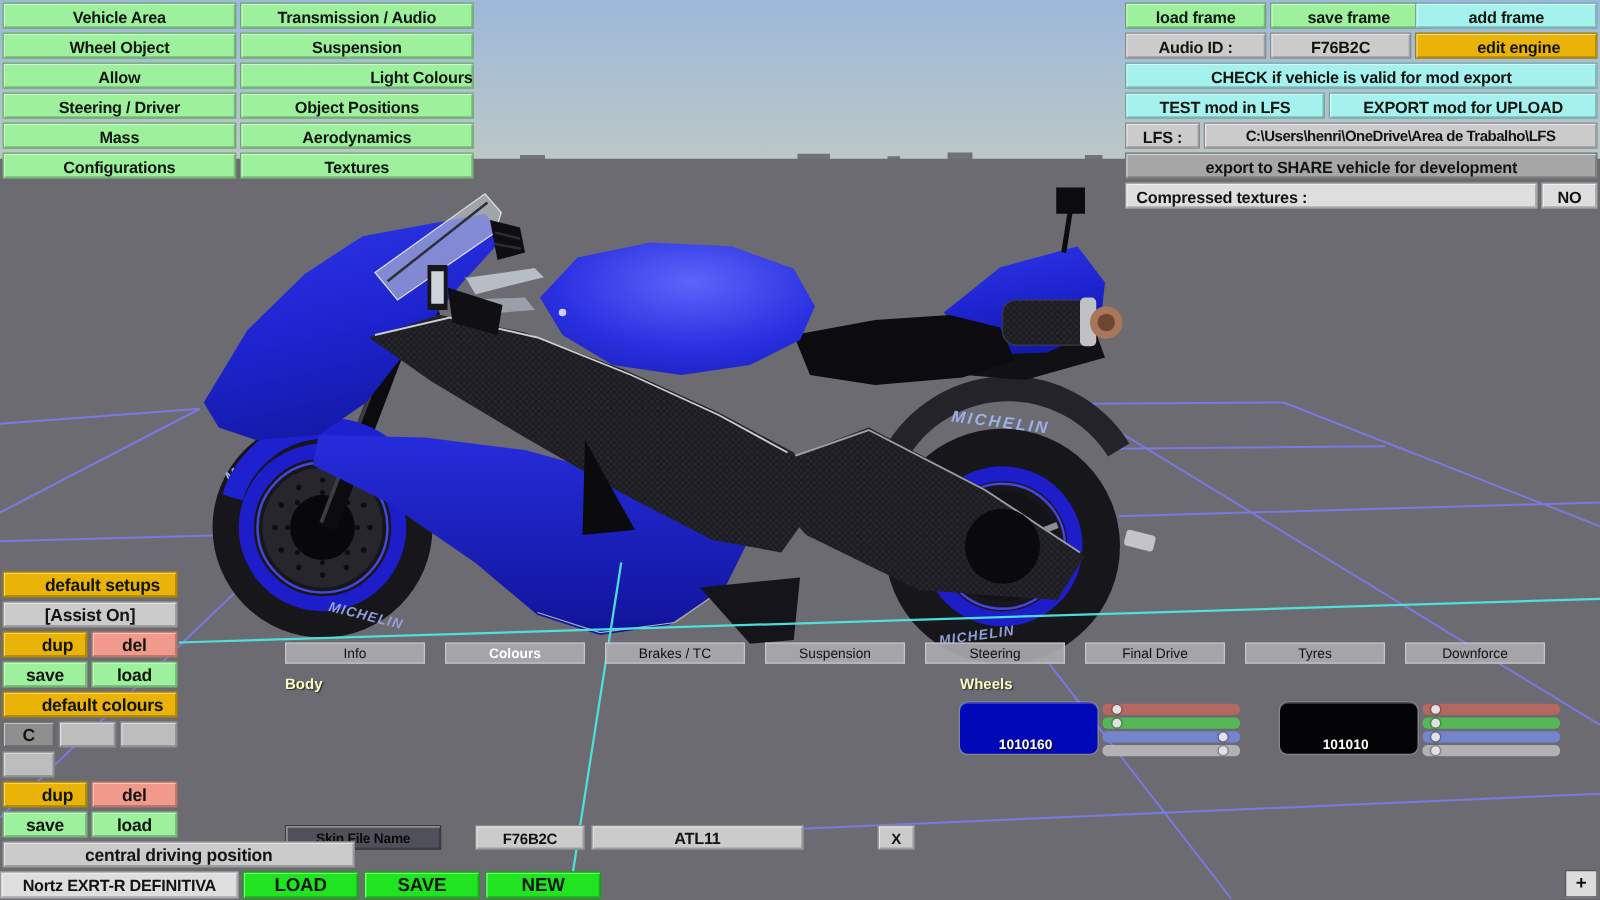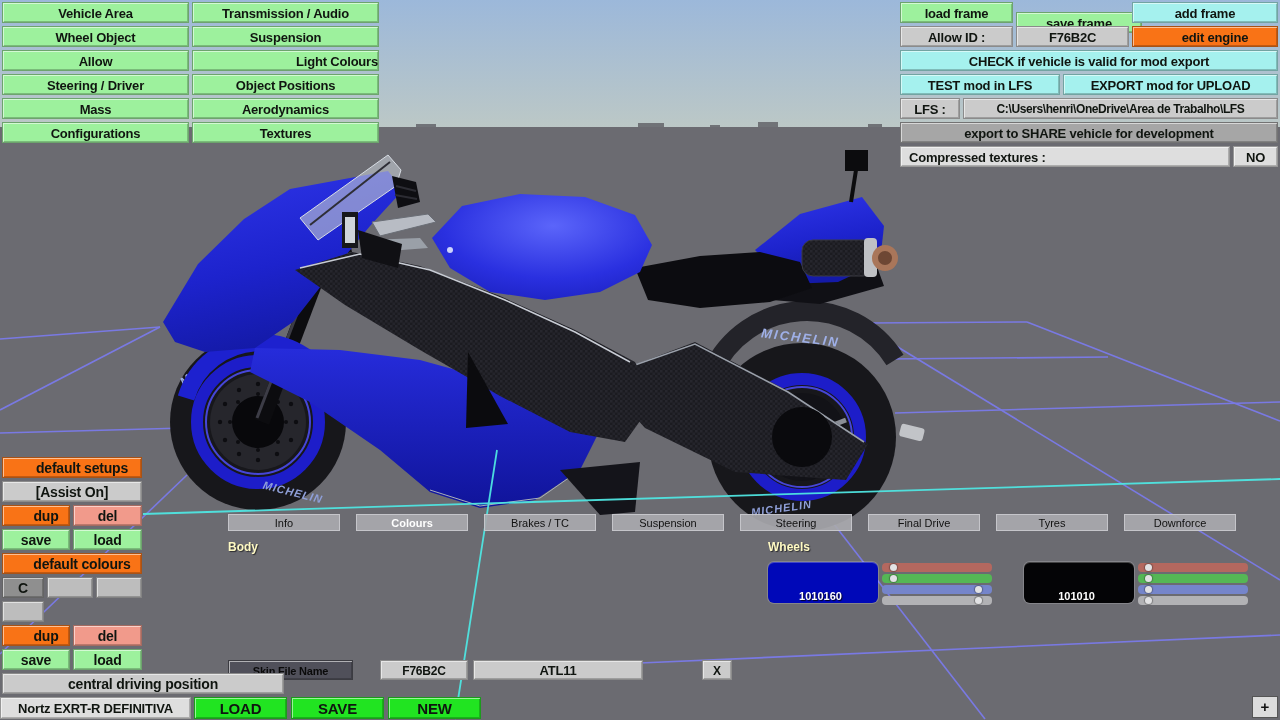--- a/index.html
+++ b/index.html
@@ -6,21 +6,21 @@
   #screen{position:relative;width:1280px;height:720px;overflow:hidden;
     font-family:"Liberation Sans",sans-serif;-webkit-font-smoothing:antialiased;}
   #scene{position:absolute;left:0;top:0;width:1280px;height:720px;}
   .btn{position:absolute;height:21px;line-height:21px;text-align:center;
     font-size:13px;font-weight:bold;color:#101510;letter-spacing:-0.2px;
     border:1px solid rgba(20,20,20,.35);box-sizing:border-box;
     box-shadow:inset 1px 1px 0 rgba(255,255,255,.55), inset -1px -1px 0 rgba(0,0,0,.22);
     white-space:nowrap;overflow:hidden;}
   .green{background:#9df19d;}
   .cyan{background:#a5f1ee;}
-  .lav{background:#f97316;padding-left:20px;}
+  .lav{background:#eab308;padding-left:20px;}
   .salmon{background:#f19a8b;}
   .gray{background:#cbcbcb;}
   .lgray{background:#dedede;}
   .dgray{background:#a6a6a6;}
   .slot{background:#bdbdbd;}
   .darkslot{background:#8f8f8f;}
   .bright{background:#21e421;font-size:15px;}
   .tab{position:absolute;top:514px;width:112px;height:17px;line-height:17px;
     background:rgba(169,169,174,.92);border:1px solid rgba(230,230,235,.5);
     box-sizing:border-box;text-align:center;font-size:11px;color:#111;}
@@ -215,24 +215,24 @@
       <div class="btn green" style="left: 2px; top: 74px; width: 187px;">Steering / Driver</div>
       <div class="btn green" style="left: 192px; top: 74px; width: 187px;">Object Positions</div>
       <div class="btn green" style="left: 2px; top: 98px; width: 187px;">Mass</div>
       <div class="btn green" style="left: 192px; top: 98px; width: 187px;">Aerodynamics</div>
       <div class="btn green" style="left: 2px; top: 122px; width: 187px;">Configurations</div>
       <div class="btn green" style="left: 192px; top: 122px; width: 187px;">Textures</div>
     </div>
 
   <div>
     <div class="btn green" style="left:900px;top:2px;width:113px;">load frame</div>
-    <div class="btn green" style="left:1016px;top:12px;width:126px;">save frame</div>
+    <div class="btn green" style="left:1016px;top:2px;width:126px;">save frame</div>
     <div class="btn cyan" style="left:1132px;top:2px;width:146px;">add frame</div>
 
-    <div class="btn gray" style="left:900px;top:26px;width:113px;">Allow ID :</div>
+    <div class="btn gray" style="left:900px;top:26px;width:113px;">Audio ID :</div>
     <div class="btn gray" style="left:1016px;top:26px;width:113px;">F76B2C</div>
     <div class="btn lav" style="left:1132px;top:26px;width:146px;">edit engine</div>
 
     <div class="btn cyan" style="left:900px;top:50px;width:378px;">CHECK if vehicle is valid for mod export</div>
 
     <div class="btn cyan" style="left:900px;top:74px;width:160px;">TEST mod in LFS</div>
     <div class="btn cyan" style="left:1063px;top:74px;width:215px;">EXPORT mod for UPLOAD</div>
 
     <div class="btn gray" style="left:900px;top:98px;width:60px;">LFS :</div>
     <div class="btn gray" style="left:963px;top:98px;width:315px;font-size:12px;letter-spacing:-0.4px;">C:\Users\henri\OneDrive\Area de Trabalho\LFS</div>

